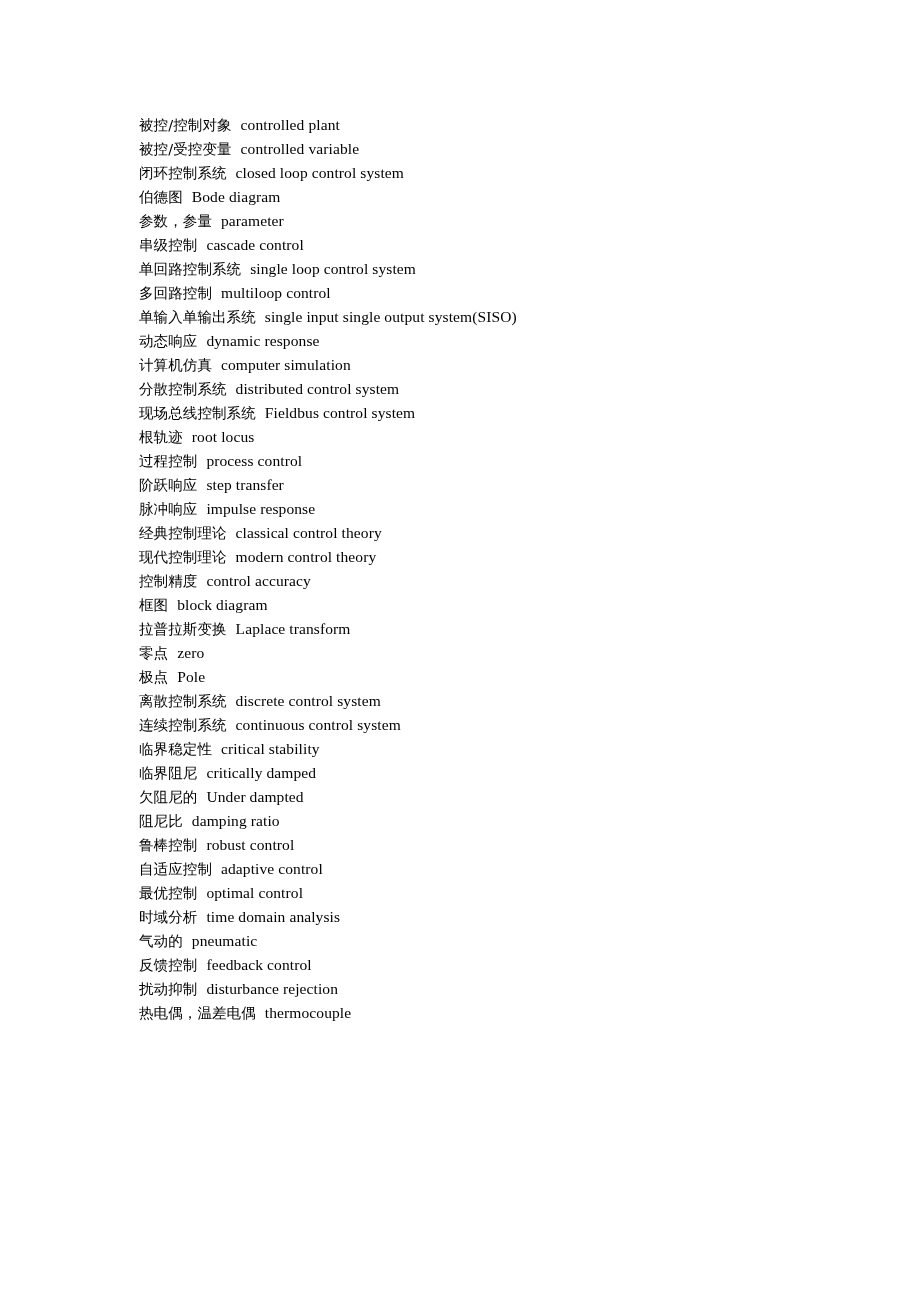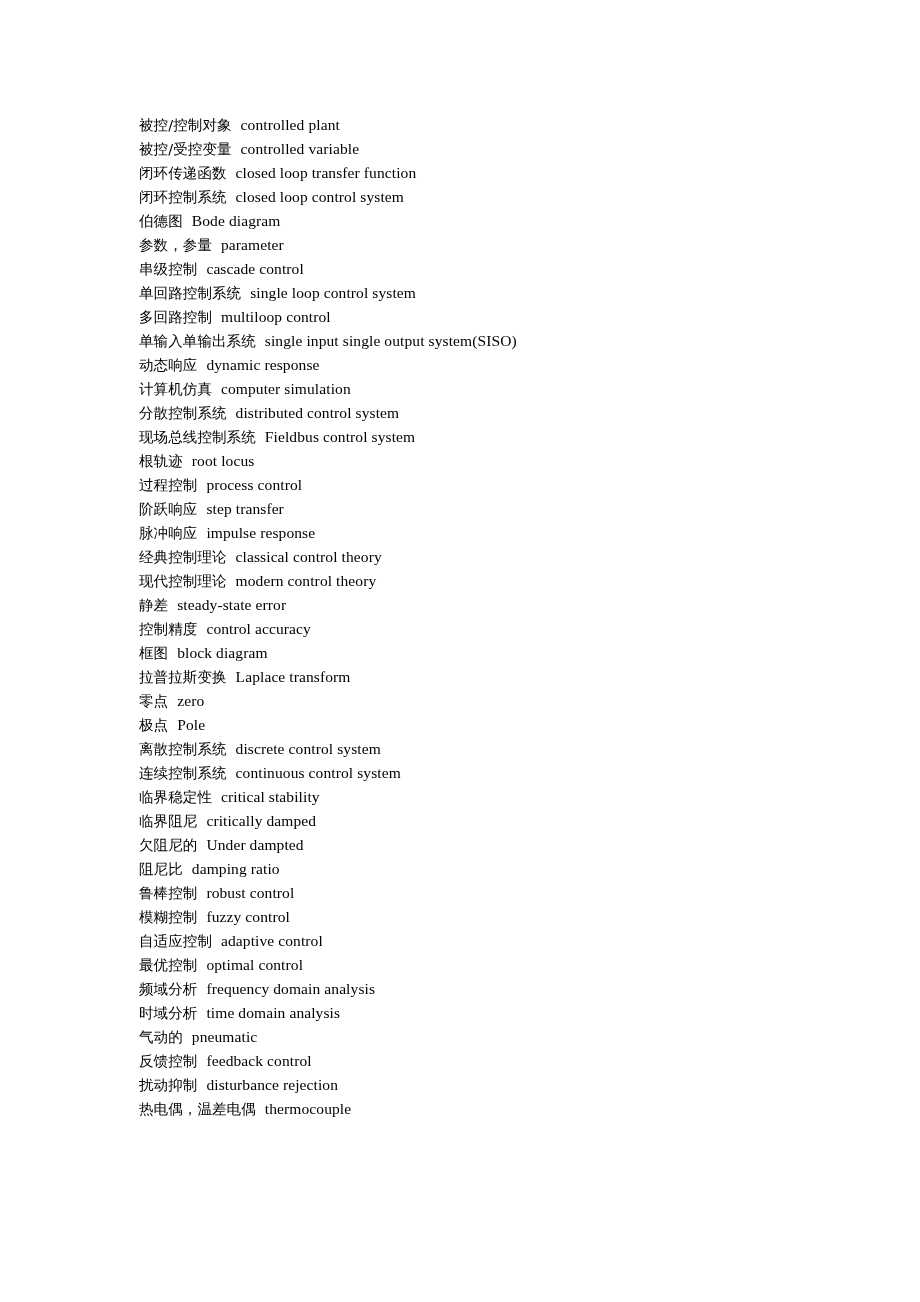--- a/index.html
+++ b/index.html
@@ -42,54 +42,50 @@
     width: 9px;
   }
 </style>
 </head>
 <body>
 
 <div class="page">
   <div class="glossary-body" id="glossary-list">
   <div class="glossary-line"><span class="term-cn">被控/控制对象</span><span class="gap"></span><span class="term-en">controlled plant</span></div>
       <div class="glossary-line"><span class="term-cn">被控/受控变量</span><span class="gap"></span><span class="term-en">controlled variable</span></div>
-      <div class="glossary-line"><span class="term-cn">闭环传递函数</span><span class="gap"></span><span class="term-en">closed loop transfer function</span></div>
       <div class="glossary-line"><span class="term-cn">闭环控制系统</span><span class="gap"></span><span class="term-en">closed loop control system</span></div>
       <div class="glossary-line"><span class="term-cn">伯德图</span><span class="gap"></span><span class="term-en">Bode diagram</span></div>
       <div class="glossary-line"><span class="term-cn">参数，参量</span><span class="gap"></span><span class="term-en">parameter</span></div>
       <div class="glossary-line"><span class="term-cn">串级控制</span><span class="gap"></span><span class="term-en">cascade control</span></div>
       <div class="glossary-line"><span class="term-cn">单回路控制系统</span><span class="gap"></span><span class="term-en">single loop control system</span></div>
       <div class="glossary-line"><span class="term-cn">多回路控制</span><span class="gap"></span><span class="term-en">multiloop control</span></div>
       <div class="glossary-line"><span class="term-cn">单输入单输出系统</span><span class="gap"></span><span class="term-en">single input single output system(SISO)</span></div>
       <div class="glossary-line"><span class="term-cn">动态响应</span><span class="gap"></span><span class="term-en">dynamic response</span></div>
       <div class="glossary-line"><span class="term-cn">计算机仿真</span><span class="gap"></span><span class="term-en">computer simulation</span></div>
       <div class="glossary-line"><span class="term-cn">分散控制系统</span><span class="gap"></span><span class="term-en">distributed control system</span></div>
       <div class="glossary-line"><span class="term-cn">现场总线控制系统</span><span class="gap"></span><span class="term-en">Fieldbus control system</span></div>
       <div class="glossary-line"><span class="term-cn">根轨迹</span><span class="gap"></span><span class="term-en">root locus</span></div>
       <div class="glossary-line"><span class="term-cn">过程控制</span><span class="gap"></span><span class="term-en">process control</span></div>
       <div class="glossary-line"><span class="term-cn">阶跃响应</span><span class="gap"></span><span class="term-en">step transfer</span></div>
       <div class="glossary-line"><span class="term-cn">脉冲响应</span><span class="gap"></span><span class="term-en">impulse response</span></div>
       <div class="glossary-line"><span class="term-cn">经典控制理论</span><span class="gap"></span><span class="term-en">classical control theory</span></div>
       <div class="glossary-line"><span class="term-cn">现代控制理论</span><span class="gap"></span><span class="term-en">modern control theory</span></div>
-      <div class="glossary-line"><span class="term-cn">静差</span><span class="gap"></span><span class="term-en">steady-state error</span></div>
       <div class="glossary-line"><span class="term-cn">控制精度</span><span class="gap"></span><span class="term-en">control accuracy</span></div>
       <div class="glossary-line"><span class="term-cn">框图</span><span class="gap"></span><span class="term-en">block diagram</span></div>
       <div class="glossary-line"><span class="term-cn">拉普拉斯变换</span><span class="gap"></span><span class="term-en">Laplace transform</span></div>
       <div class="glossary-line"><span class="term-cn">零点</span><span class="gap"></span><span class="term-en">zero</span></div>
       <div class="glossary-line"><span class="term-cn">极点</span><span class="gap"></span><span class="term-en">Pole</span></div>
       <div class="glossary-line"><span class="term-cn">离散控制系统</span><span class="gap"></span><span class="term-en">discrete control system</span></div>
       <div class="glossary-line"><span class="term-cn">连续控制系统</span><span class="gap"></span><span class="term-en">continuous control system</span></div>
       <div class="glossary-line"><span class="term-cn">临界稳定性</span><span class="gap"></span><span class="term-en">critical stability</span></div>
       <div class="glossary-line"><span class="term-cn">临界阻尼</span><span class="gap"></span><span class="term-en">critically damped</span></div>
       <div class="glossary-line"><span class="term-cn">欠阻尼的</span><span class="gap"></span><span class="term-en">Under dampted</span></div>
       <div class="glossary-line"><span class="term-cn">阻尼比</span><span class="gap"></span><span class="term-en">damping ratio</span></div>
       <div class="glossary-line"><span class="term-cn">鲁棒控制</span><span class="gap"></span><span class="term-en">robust control</span></div>
-      <div class="glossary-line"><span class="term-cn">模糊控制</span><span class="gap"></span><span class="term-en">fuzzy control</span></div>
       <div class="glossary-line"><span class="term-cn">自适应控制</span><span class="gap"></span><span class="term-en">adaptive control</span></div>
       <div class="glossary-line"><span class="term-cn">最优控制</span><span class="gap"></span><span class="term-en">optimal control</span></div>
-      <div class="glossary-line"><span class="term-cn">频域分析</span><span class="gap"></span><span class="term-en">frequency domain analysis</span></div>
       <div class="glossary-line"><span class="term-cn">时域分析</span><span class="gap"></span><span class="term-en">time domain analysis</span></div>
       <div class="glossary-line"><span class="term-cn">气动的</span><span class="gap"></span><span class="term-en">pneumatic</span></div>
       <div class="glossary-line"><span class="term-cn">反馈控制</span><span class="gap"></span><span class="term-en">feedback control</span></div>
       <div class="glossary-line"><span class="term-cn">扰动抑制</span><span class="gap"></span><span class="term-en">disturbance rejection</span></div>
       <div class="glossary-line"><span class="term-cn">热电偶，温差电偶</span><span class="gap"></span><span class="term-en">thermocouple</span></div>
     </div>
 </div>
 
 </body></html>

